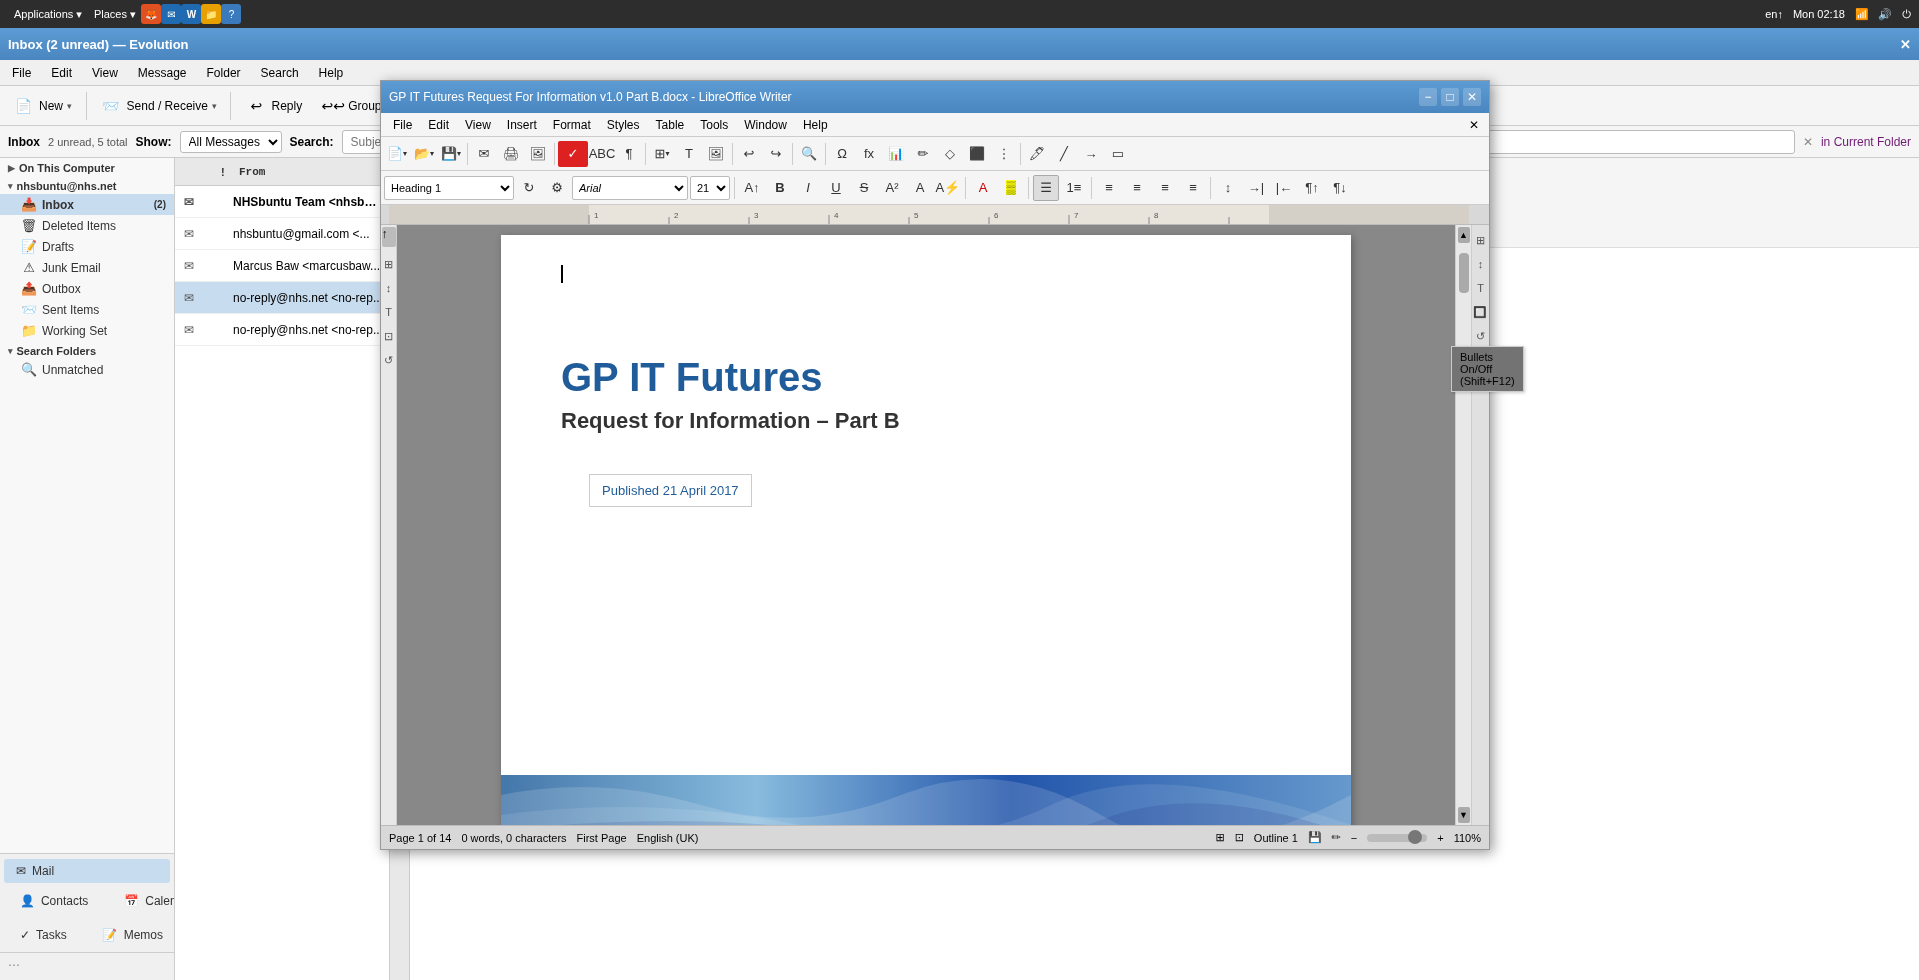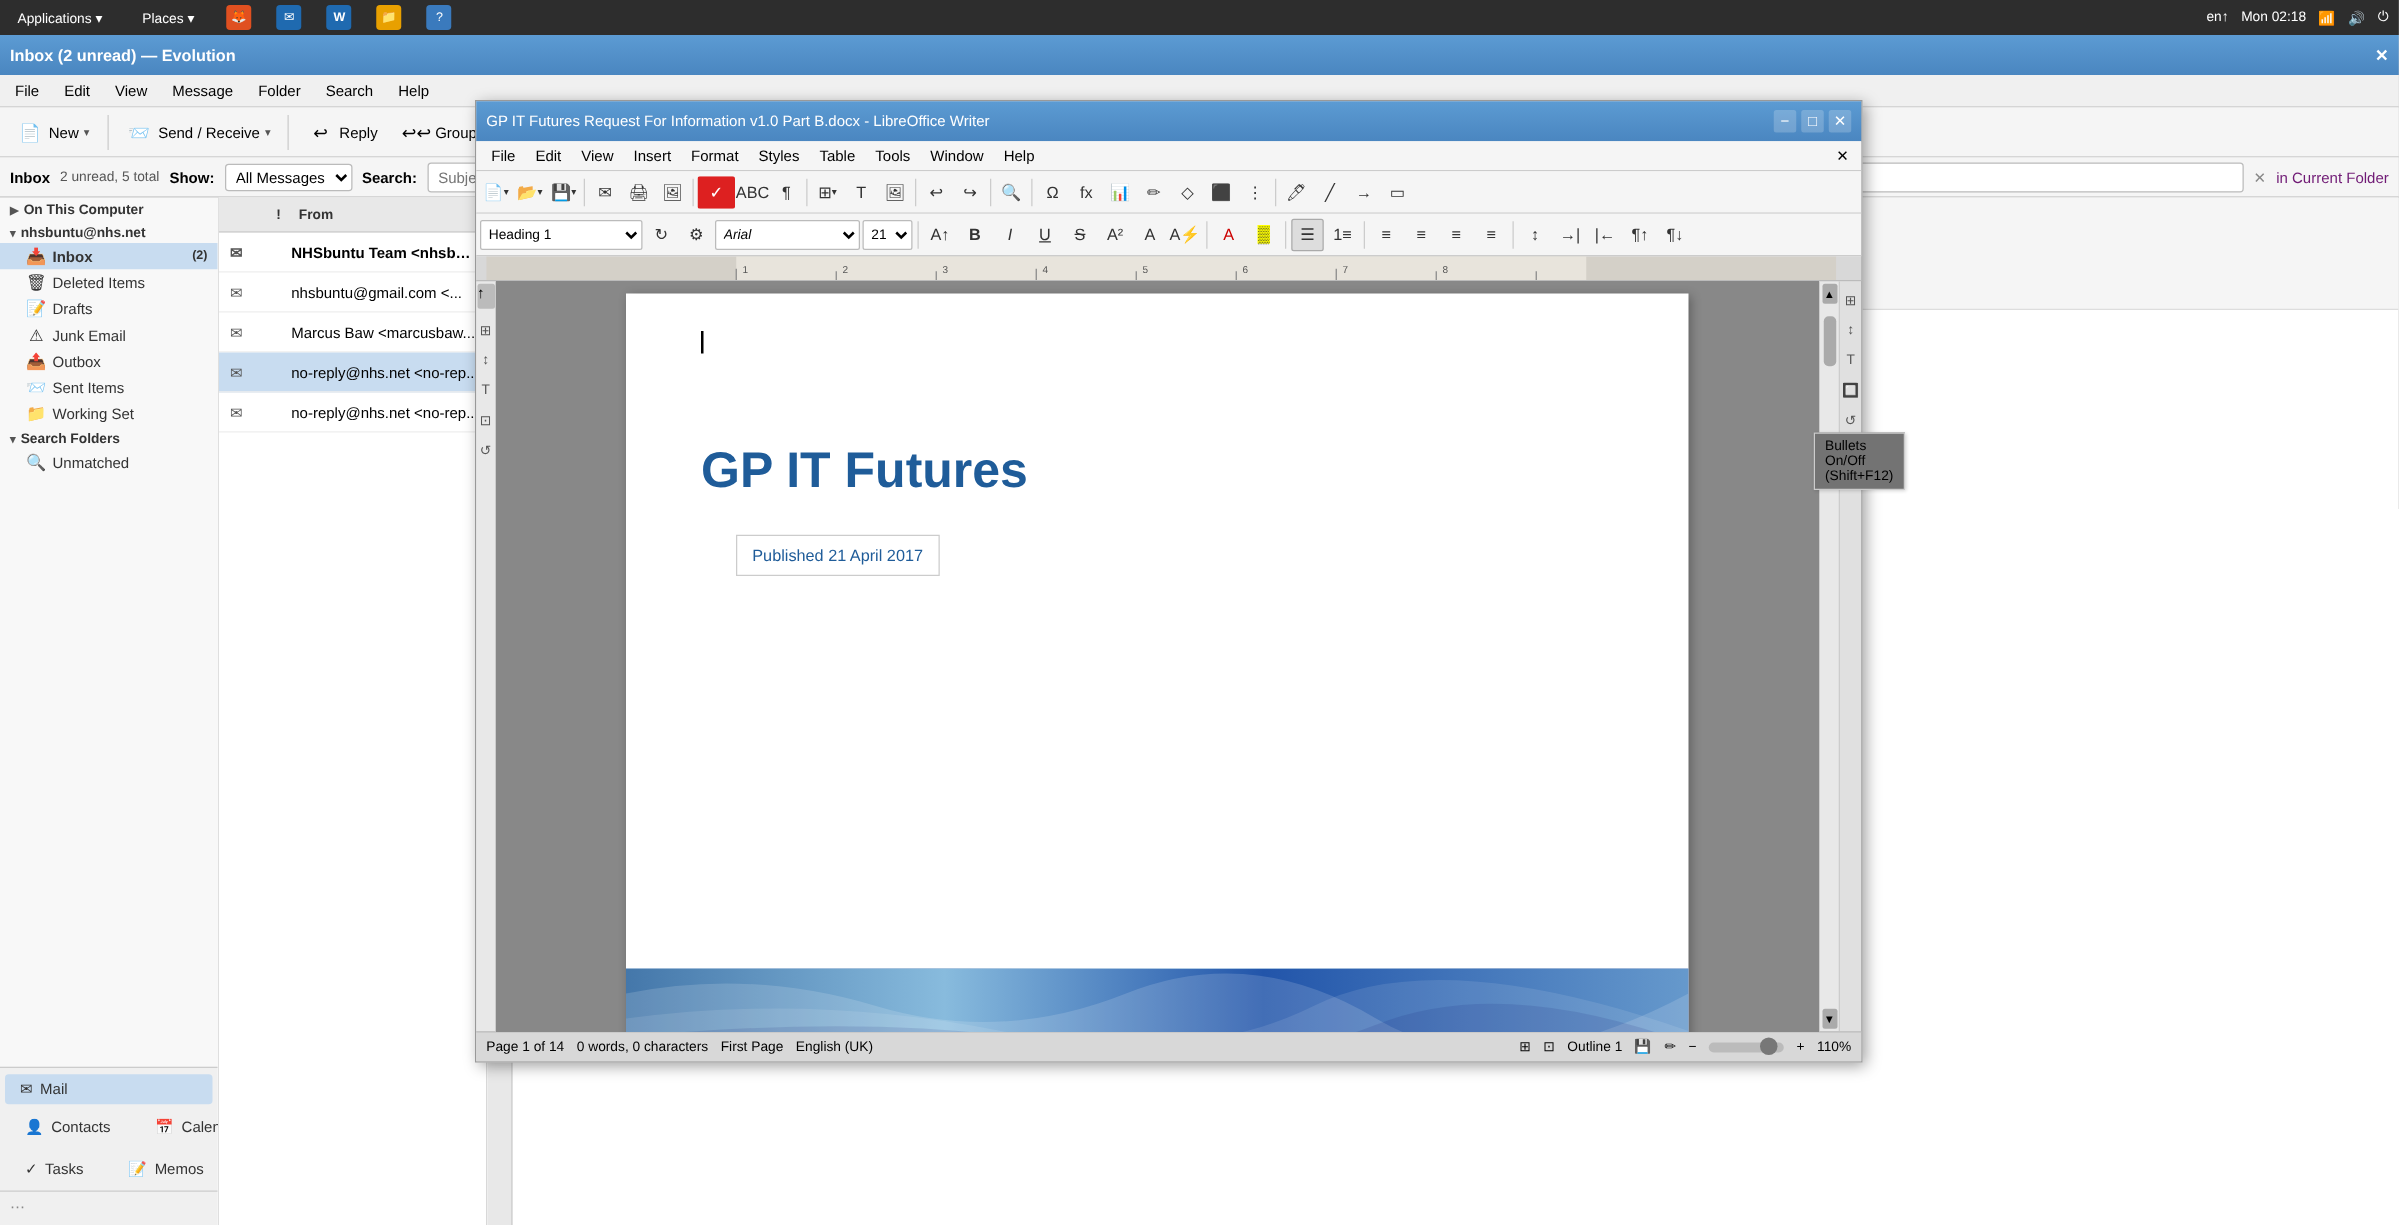--- a/index.html
+++ b/index.html
@@ -3,21 +3,21 @@
   <meta charset="utf-8">
   <style>
     * { margin: 0; padding: 0; box-sizing: border-box; }
     body { font-family: 'Arial', sans-serif; font-size: 12px; background: #3c3c3c; width: 1919px; height: 980px; overflow: hidden; }
 
     
     #system-bar {
       display: flex; align-items: center; justify-content: space-between;
       background: #2d2d2d; color: #fff; height: 28px; padding: 0 8px;
     }
-    #system-bar-left { display: flex; gap: 20px; }
+    #system-bar-left { display: flex; gap: 0; }
     #system-bar-right { display: flex; align-items: center; gap: 10px; font-size: 11px; }
     .sys-icon { width: 20px; height: 20px; background: #555; border-radius: 3px; display: inline-flex; align-items: center; justify-content: center; font-size: 10px; color: #fff; cursor: pointer; }
     .taskbar-btn { display: flex; align-items: center; gap: 3px; padding: 2px 6px; border-radius: 3px; cursor: pointer; font-size: 11px; color: #fff; }
 
     
     #evolution-window {
       position: absolute; top: 28px; left: 0; right: 0; bottom: 0;
       background: #f0f0f0; display: flex; flex-direction: column;
     }
 
@@ -426,21 +426,21 @@
           <span style="font-size:12px; color:#888;">⋯</span>
         </div>
       </div>
     </div>
 
     <div id="msg-list-pane">
       <div id="msg-list-header">
         <span class="msg-col-header" style="width:16px;"></span>
         <span class="msg-col-header" style="width:12px;"></span>
         <span class="msg-col-header" style="width:12px;">!</span>
-        <span class="msg-col-header" style="flex:1; cursor:pointer;">From</span>
+        <span class="msg-col-header" style="flex:1; cursor:pointer;font-family:Liberation Mono, monospace;">From</span>
       </div>
       <div id="msg-list">
         <div class="msg-row unread">
           <span class="msg-icon">✉</span>
           <span class="msg-attach"></span>
           <span class="msg-flag"></span>
           <span class="msg-sender">NHSbuntu Team &lt;nhsbuntu...</span>
         </div>
         <div class="msg-row">
           <span class="msg-icon">✉</span>
@@ -788,20 +788,21 @@
       <div id="lo-page">
         
         <div style="position:absolute; top:30px; left:60px;">
           <span class="doc-cursor"></span>
         </div>
 
         
 
         
         <div class="doc-main-title">GP IT Futures</div>
+        <div class="doc-subtitle">Request for Information – Part B</div>
 
         
         <div style="border: 1px solid #ccc; padding: 8px 12px; display:inline-block; margin-top:20px;margin-left:28px;">
           <span class="doc-published">Published 21 April 2017</span>
         </div>
 
         
         <div class="doc-wave-footer">
           <svg width="850" height="80">
             <defs>

